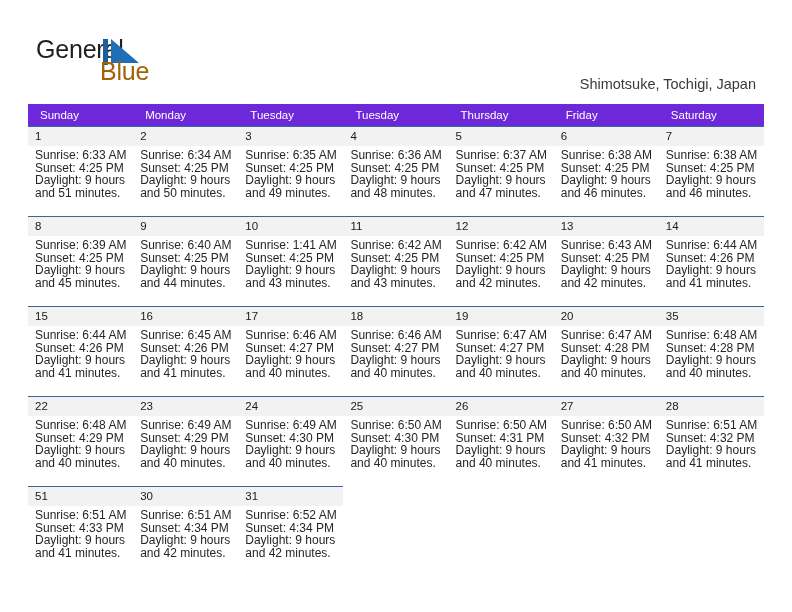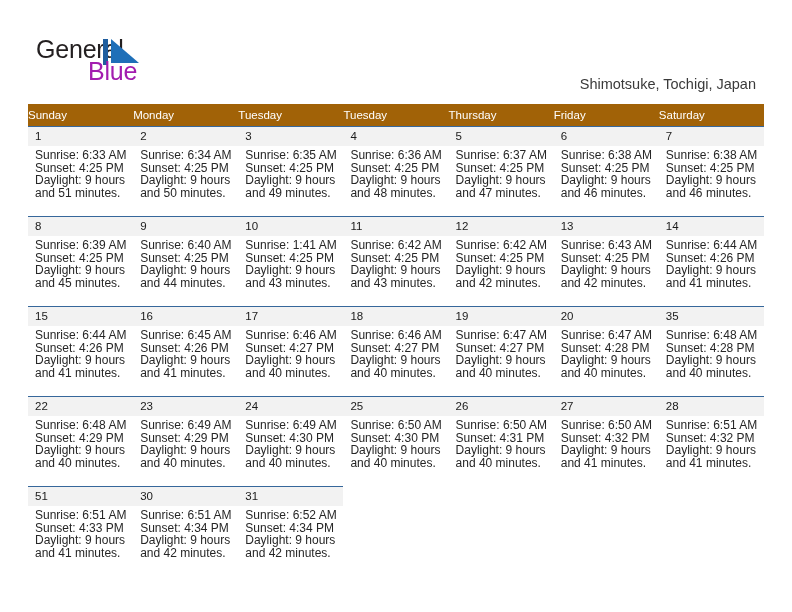--- a/index.html
+++ b/index.html
@@ -41,25 +41,25 @@
     position: absolute;
     left: 0;
     top: 0;
     font-size: 25px;
     letter-spacing: -0.2px;
     color: #231f20;
     line-height: 27px;
   }
   .brand-blue {
     position: absolute;
-    left: 52px;
+    left: 64px;
     top: 22px;
     font-size: 25px;
     letter-spacing: -0.2px;
-    color: #a21caf;
+    color: #a16207;
     line-height: 27px;
   }
   .brand-mark {
     position: absolute;
     left: 67px;
     top: 3px;
     width: 38px;
     height: 26px;
   }
 
@@ -89,26 +89,26 @@
   
   .calendar {
     position: absolute;
     left: 28px;
     top: 104px;
     width: 736px;
     border-collapse: collapse;
     table-layout: fixed;
   }
   .calendar th {
-    background: #a16207;
+    background: #6d28d9;
     color: #ffffff;
     font-size: 11.5px;
     font-weight: normal;
     text-align: left;
-    padding: 5px 0 5px 0;
+    padding: 5px 0 5px 12px;
     height: 12px;
     border: none;
   }
   .calendar td {
     vertical-align: top;
     padding: 0;
     border: none;
     width: 105.14px;
   }
   .cell {

